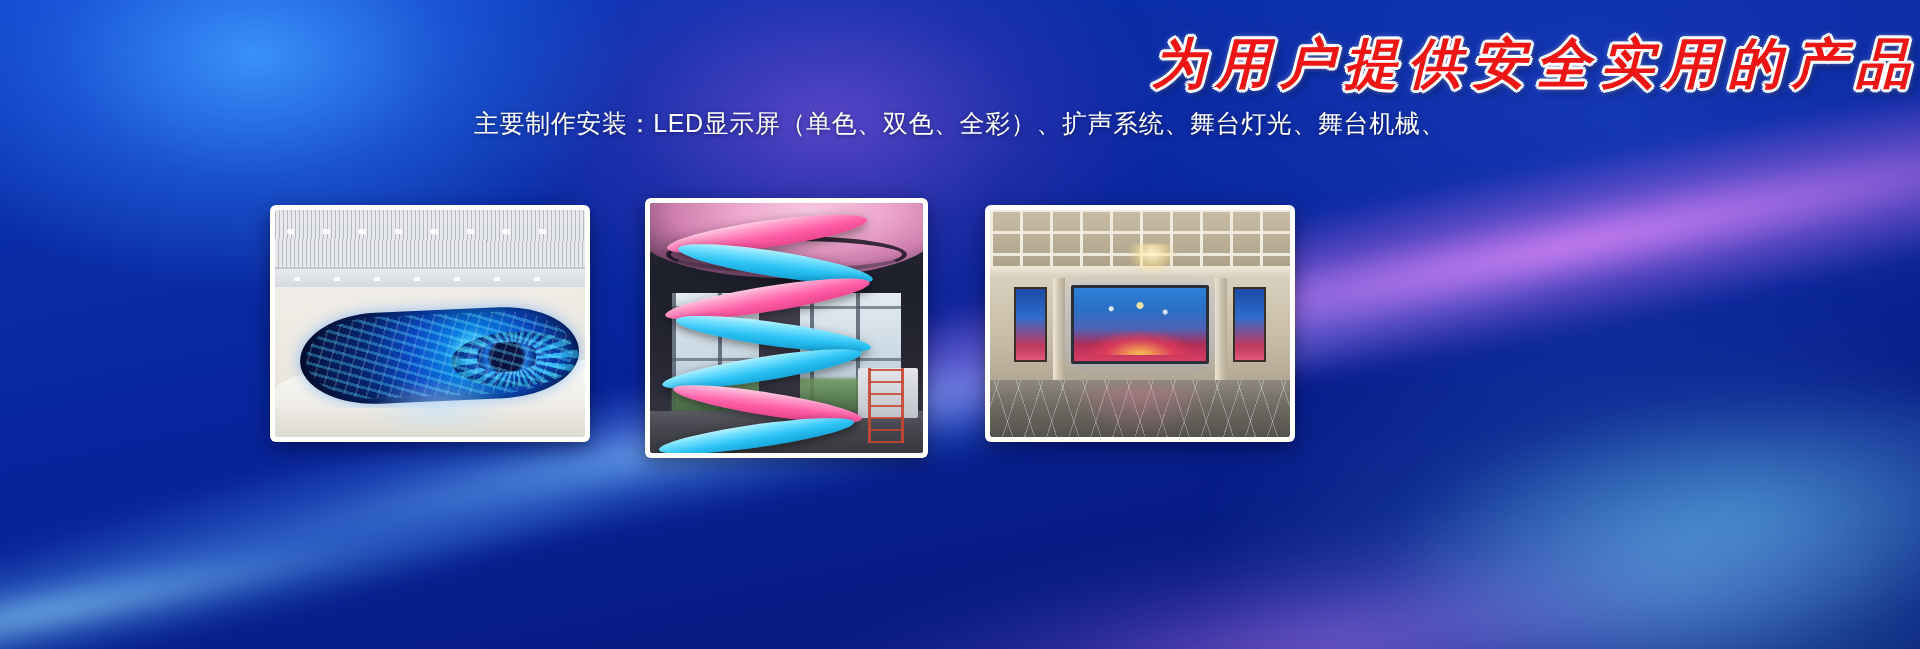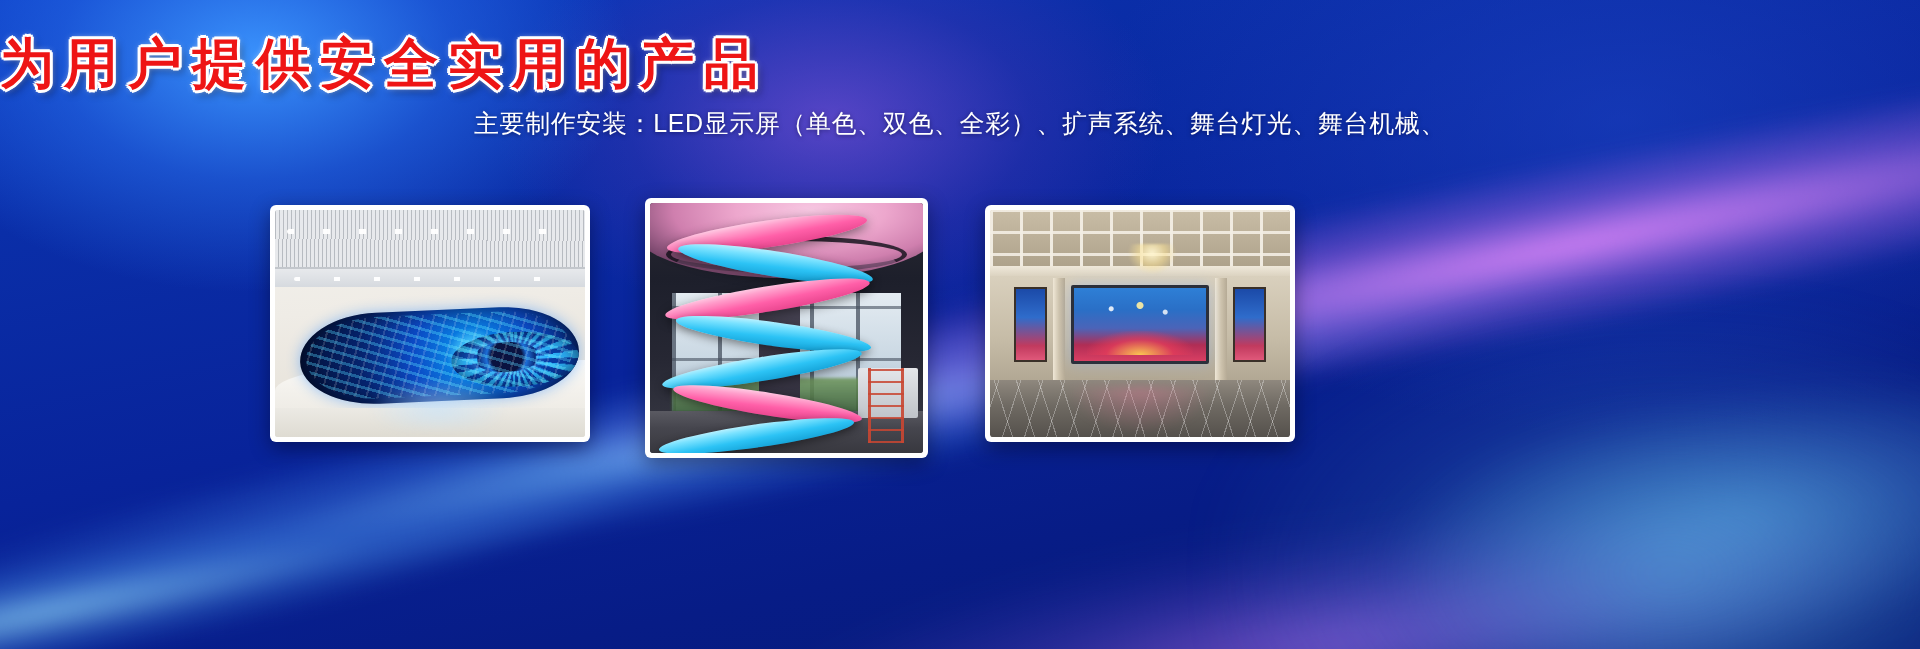--- a/index.html
+++ b/index.html
@@ -34,23 +34,23 @@
     filter:blur(18px);
   }
   .glow-corner {
     position:absolute; right:-120px; bottom:-140px; width:820px; height:480px;
     background:radial-gradient(ellipse at 55% 55%, rgba(110,220,255,.40) 0%, rgba(70,150,235,.15) 45%, rgba(40,90,200,0) 75%);
     filter:blur(24px); pointer-events:none;
   }
 
   
   .headline {
-    position:absolute; top:28px; left:0; width:1920px; text-align:left;
+    position:absolute; top:28px; left:0; width:1920px; text-align:right;
     font-family:"DejaVu Serif","Liberation Serif",serif;
-    font-size:54px; font-weight:700; 
+    font-size:54px; font-weight:700; font-style:italic;
     letter-spacing:10px; color:#ee1515; white-space:nowrap;
     text-shadow:
       -2px -2px 0 #fff, 2px -2px 0 #fff, -2px 2px 0 #fff, 2px 2px 0 #fff,
       -3px 0 0 #fff, 3px 0 0 #fff, 0 -3px 0 #fff, 0 3px 0 #fff,
       0 0 7px rgba(255,255,255,.85), 4px 5px 9px rgba(0,0,10,.45);
   }
 
   
   .subtitle { position:absolute; top:103px; left:0; width:1920px; text-align:center; }
   .subtitle .line {

